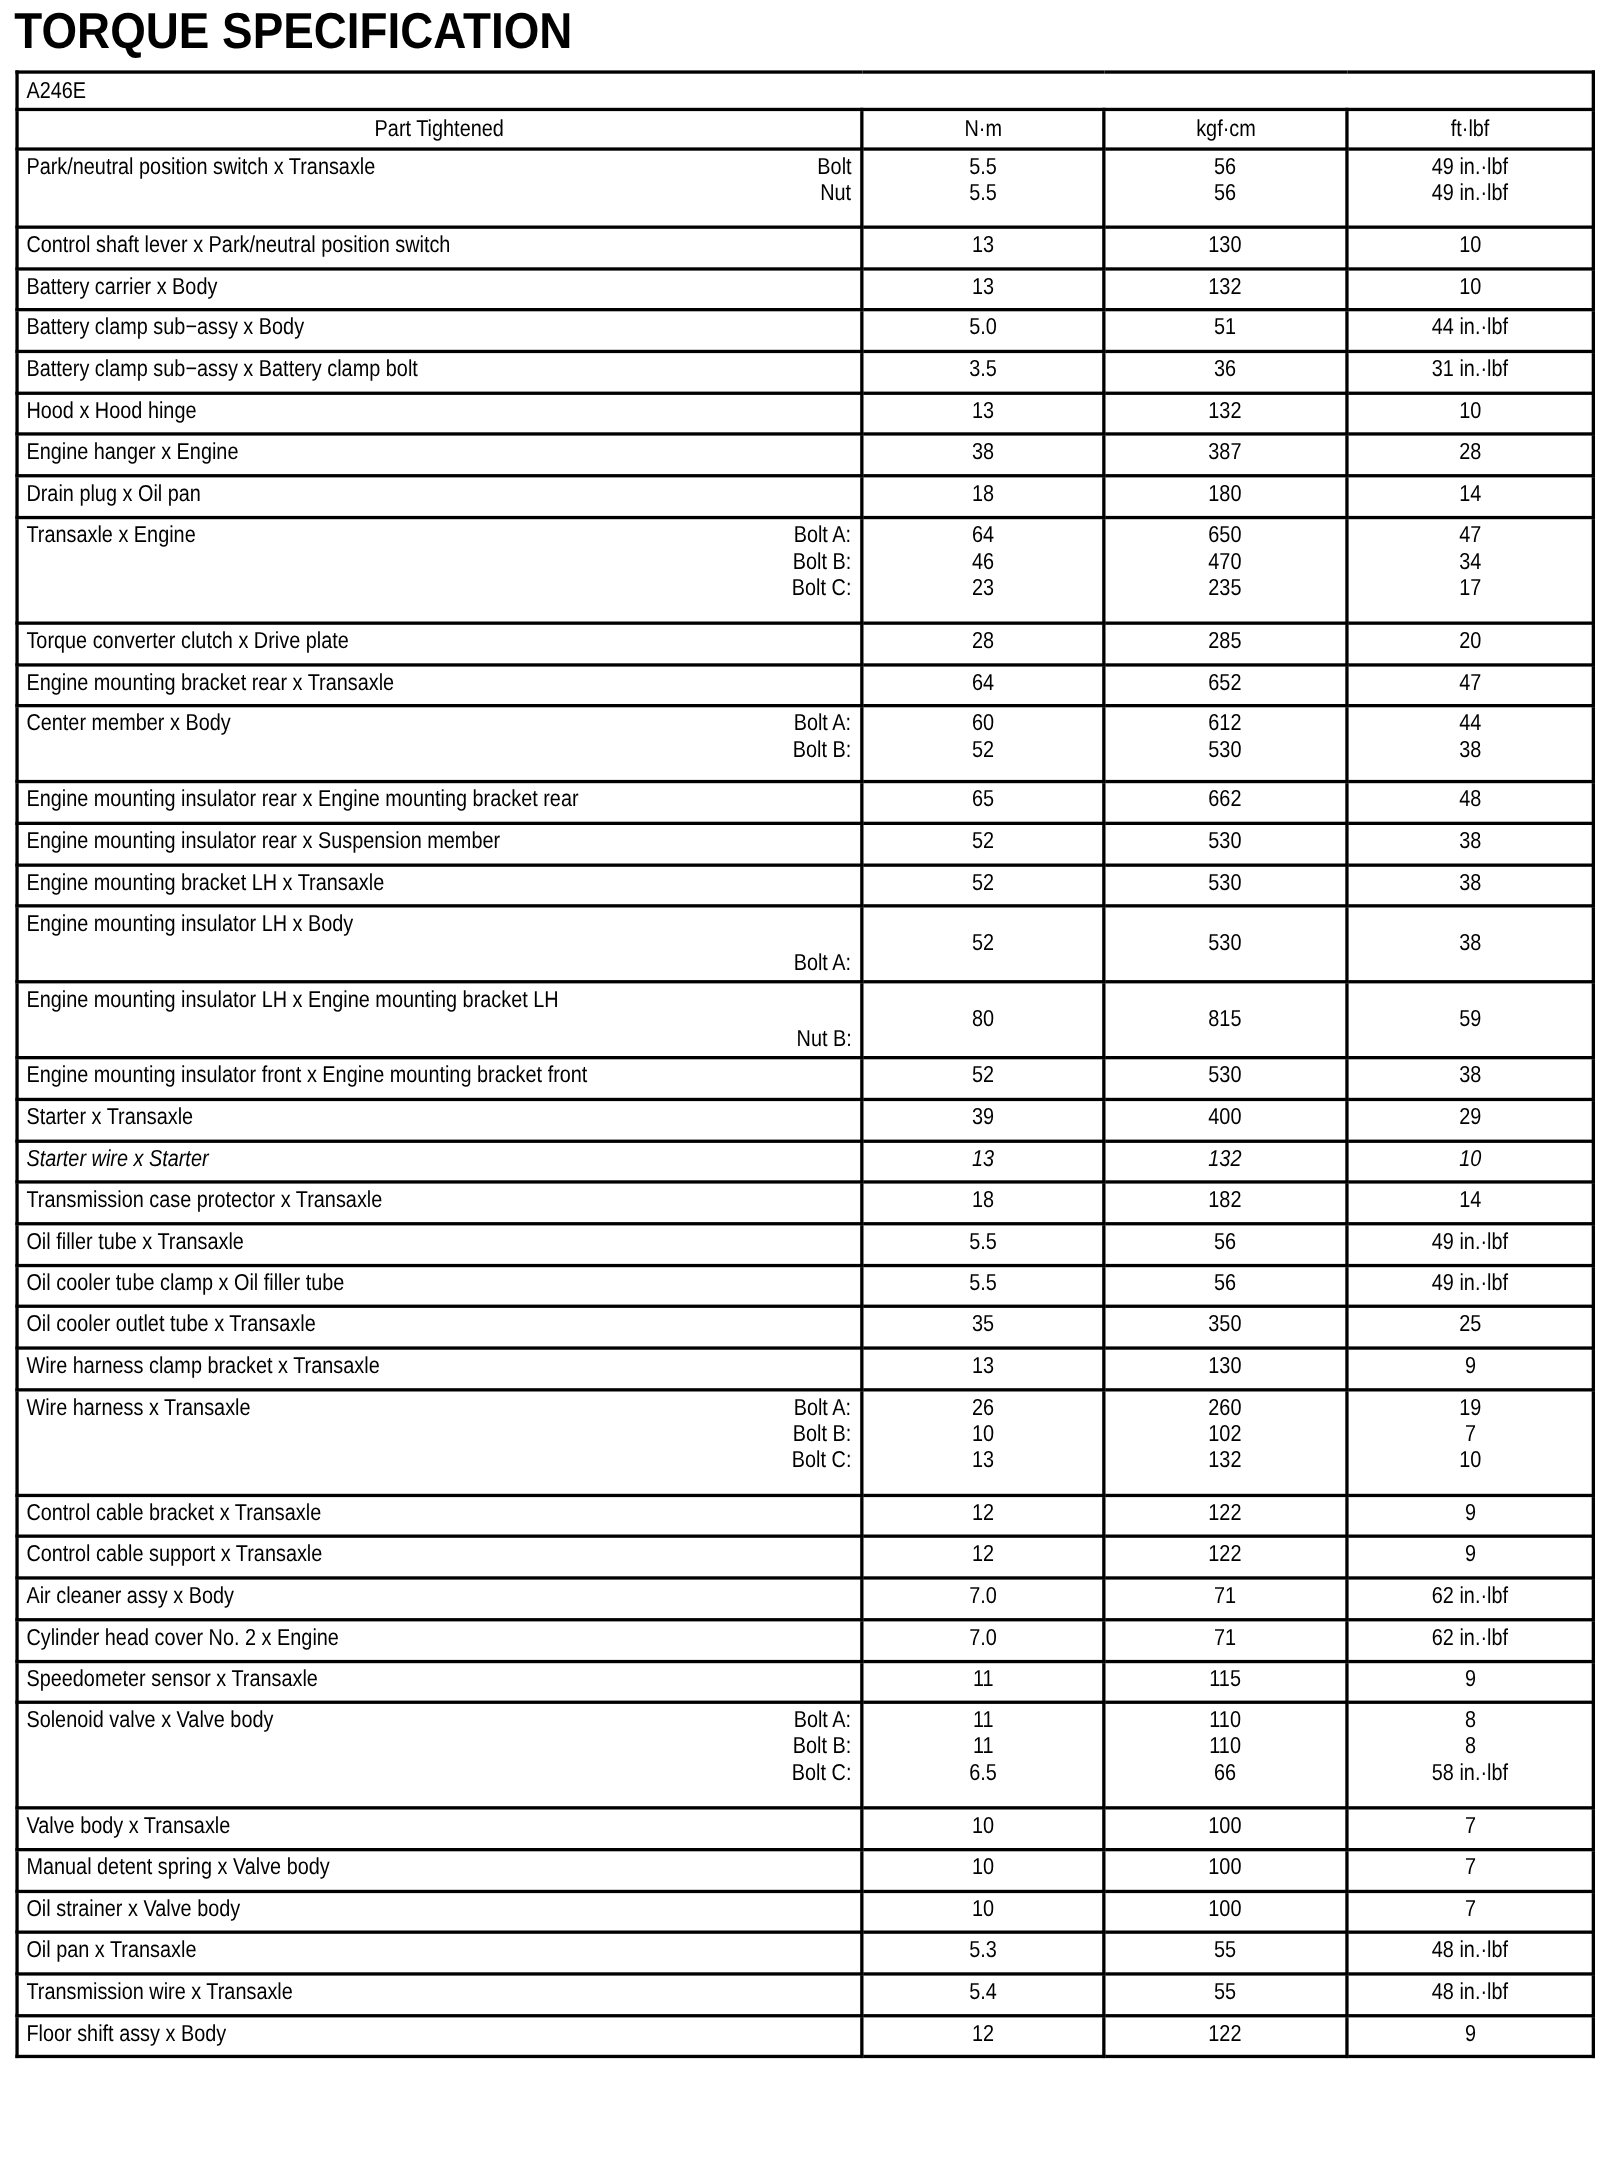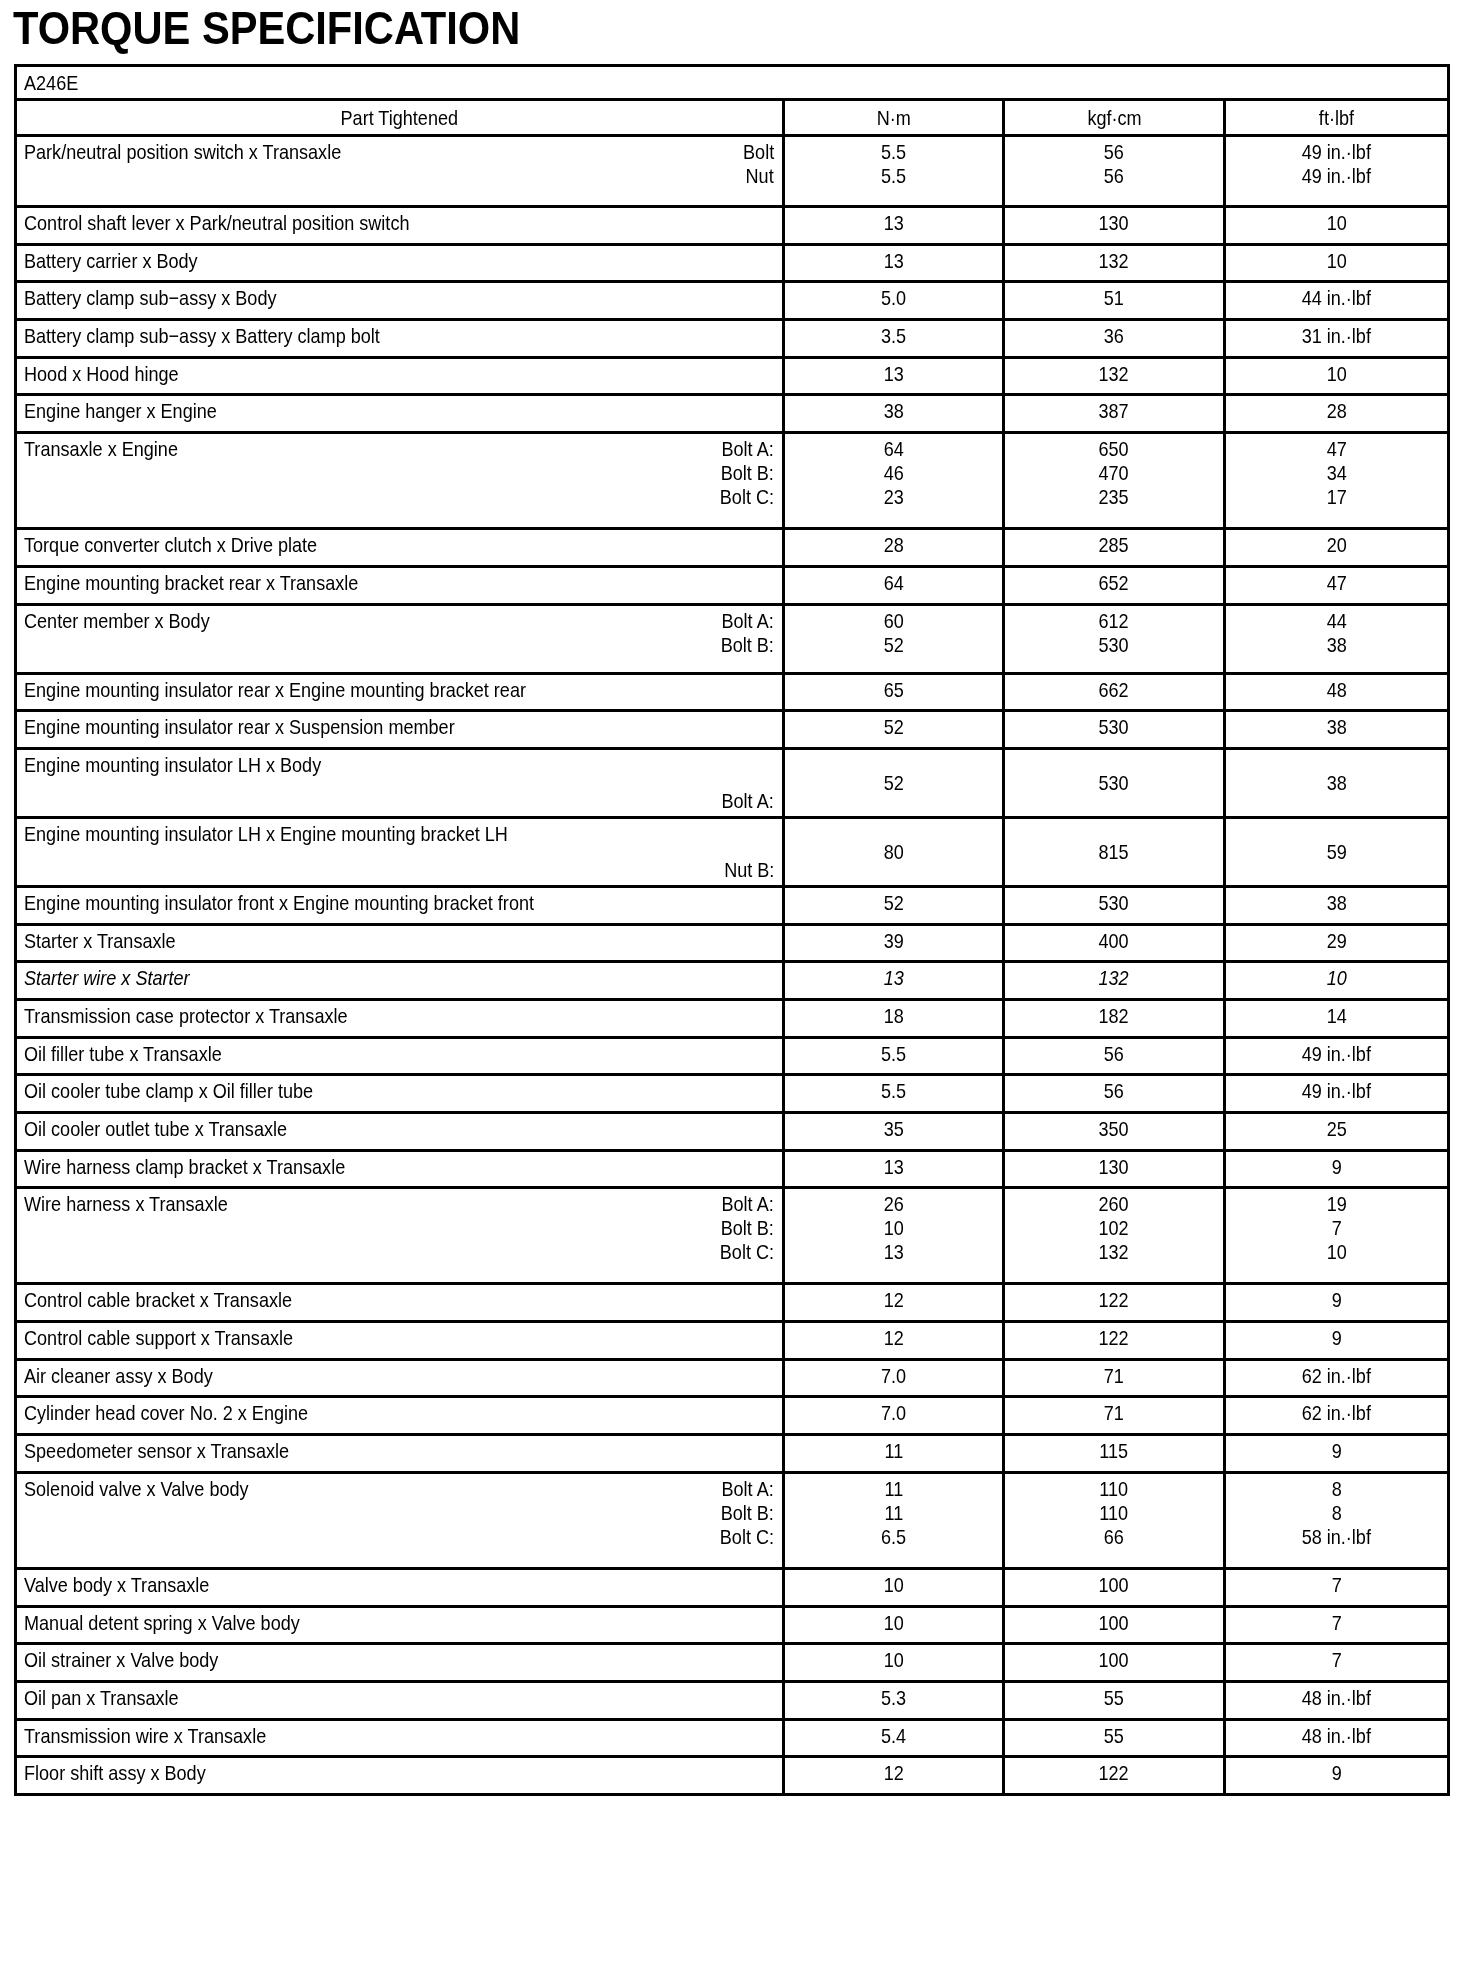--- a/index.html
+++ b/index.html
@@ -296,20 +296,40 @@
           <div class="val-stack">
             <span class="v"><span class="txt">387</span></span>
           </div>
         </td>
         <td class="val-cell">
           <div class="val-stack">
             <span class="v"><span class="txt">28</span></span>
           </div>
         </td>
       </tr>
+      <tr style="height: 34.7px;">
+        <td class="part-cell" style="height: 34.7px;">
+          <span class="part-name"><span class="txt">Drain plug x Oil pan</span></span>
+        </td>
+        <td class="val-cell">
+          <div class="val-stack">
+            <span class="v"><span class="txt">18</span></span>
+          </div>
+        </td>
+        <td class="val-cell">
+          <div class="val-stack">
+            <span class="v"><span class="txt">180</span></span>
+          </div>
+        </td>
+        <td class="val-cell">
+          <div class="val-stack">
+            <span class="v"><span class="txt">14</span></span>
+          </div>
+        </td>
+      </tr>
       <tr style="height: 93px;">
         <td class="part-cell" style="height: 93px;">
           <span class="part-name"><span class="txt">Transaxle x Engine</span></span>
           <span class="part-subs">
             <span class="sub"><span class="txt">Bolt A:</span></span>
             <span class="sub"><span class="txt">Bolt B:</span></span>
             <span class="sub"><span class="txt">Bolt C:</span></span>
           </span>
         </td>
         <td class="val-cell">
@@ -434,20 +454,40 @@
           <div class="val-stack">
             <span class="v"><span class="txt">530</span></span>
           </div>
         </td>
         <td class="val-cell">
           <div class="val-stack">
             <span class="v"><span class="txt">38</span></span>
           </div>
         </td>
       </tr>
+      <tr style="height: 34.7px;">
+        <td class="part-cell" style="height: 34.7px;">
+          <span class="part-name"><span class="txt">Engine mounting bracket LH x Transaxle</span></span>
+        </td>
+        <td class="val-cell">
+          <div class="val-stack">
+            <span class="v"><span class="txt">52</span></span>
+          </div>
+        </td>
+        <td class="val-cell">
+          <div class="val-stack">
+            <span class="v"><span class="txt">530</span></span>
+          </div>
+        </td>
+        <td class="val-cell">
+          <div class="val-stack">
+            <span class="v"><span class="txt">38</span></span>
+          </div>
+        </td>
+      </tr>
       <tr style="height: 66px;">
         <td class="part-cell" style="height: 66px;">
           <span class="part-name"><span class="txt">Engine mounting insulator LH x Body</span></span>
           <span class="part-subs bottom">
             <span class="sub"><span class="txt">Bolt A:</span></span>
           </span>
         </td>
         <td class="val-cell vmid">
           <div class="val-stack" style="padding-top: 0px;">
             <span class="v"><span class="txt">52</span></span>

